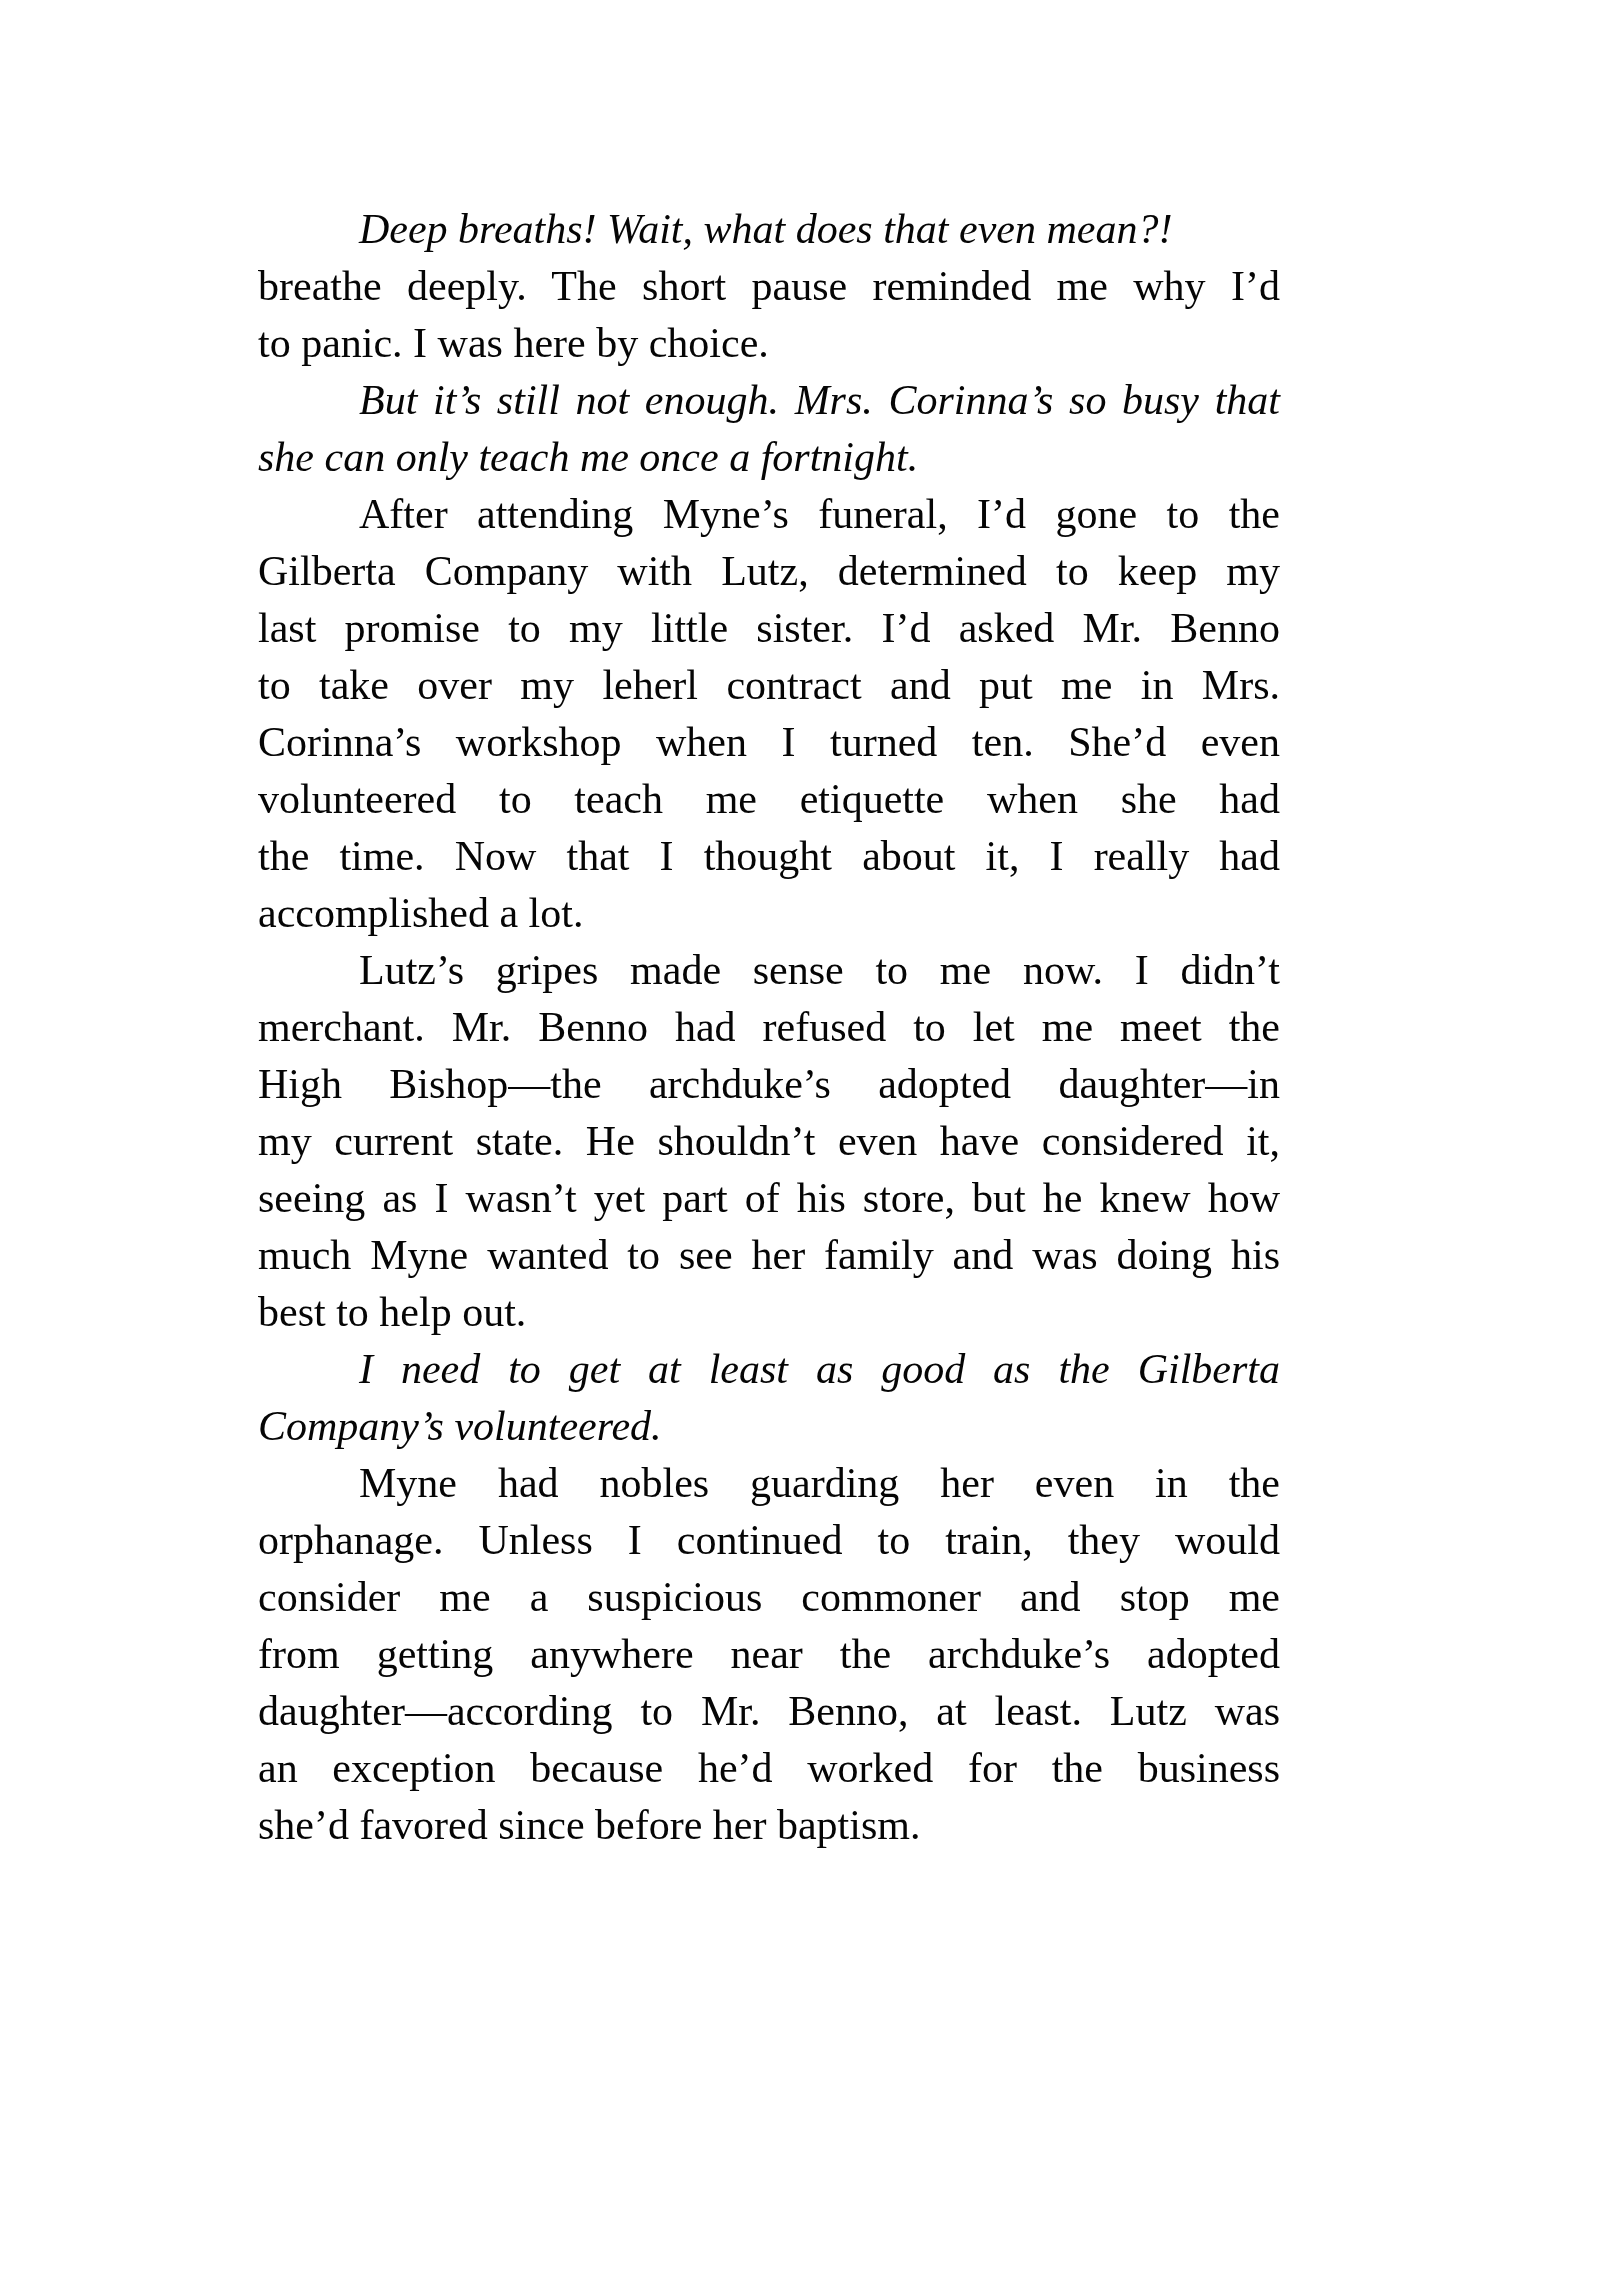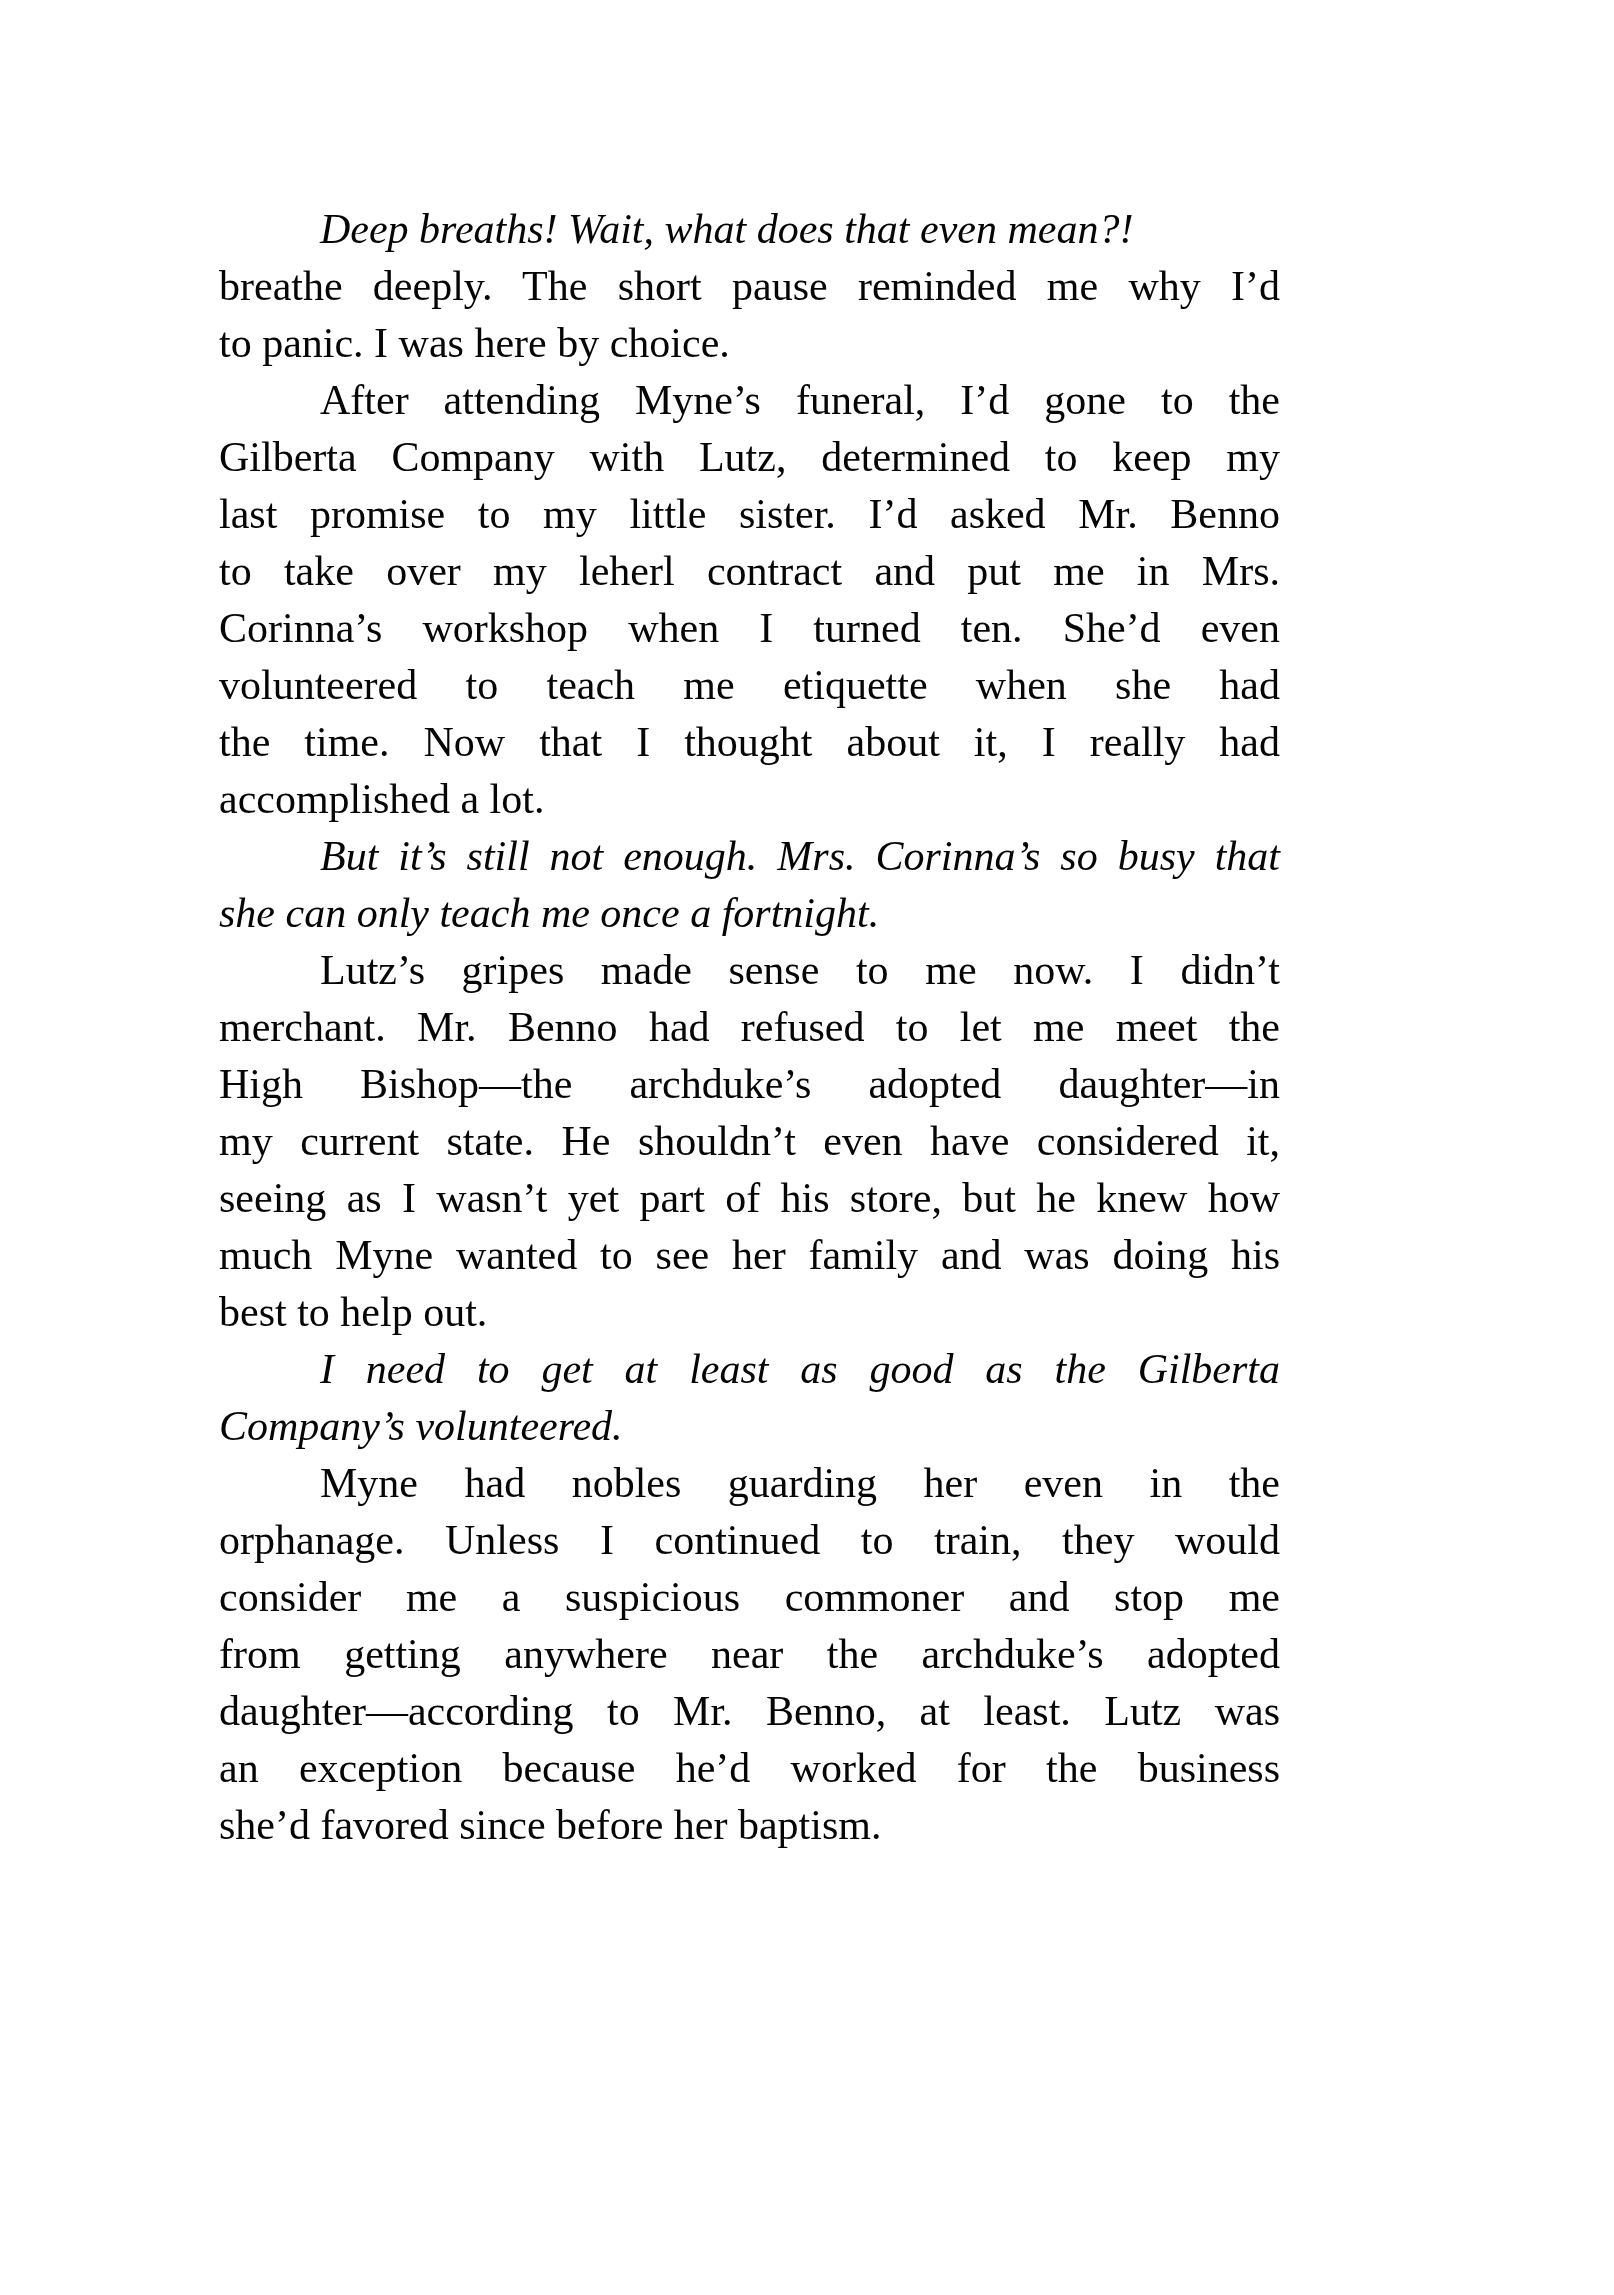--- a/index.html
+++ b/index.html
@@ -28,20 +28,21 @@
     margin: 0;
     padding: 0;
   }
   .para.italic .line {
     font-style: italic;
   }
   .line {
     display: block;
     text-align: justify;
     text-align-last: justify;
+    margin-left: 39px;
     -moz-text-align-last: justify;
   }
   .line.para-first {
     text-indent: 101px;
   }
   .line.para-last {
     text-align-last: left;
     -moz-text-align-last: left;
   }
 </style>
@@ -50,33 +51,33 @@
 
 <div class="page" style="background: rgb(255, 255, 255);">
   <div class="text-block" style="color: rgb(5, 5, 5);">
       <p class="para italic">
         <span class="line para-first para-last">Deep breaths! Wait, what does that even mean?!</span>
       </p>
       <p class="para normal">
         <span class="line">breathe deeply. The short pause reminded me why I’d</span>
         <span class="line para-last">to panic. I was here by choice.</span>
       </p>
+      <p class="para italic">
+        <span class="line para-first">But it’s still not enough. Mrs. Corinna’s so busy that</span>
+        <span class="line para-last">she can only teach me once a fortnight.</span>
+      </p>
       <p class="para normal">
         <span class="line para-first">After attending Myne’s funeral, I’d gone to the</span>
         <span class="line">Gilberta Company with Lutz, determined to keep my</span>
         <span class="line">last promise to my little sister. I’d asked Mr. Benno</span>
         <span class="line">to take over my leherl contract and put me in Mrs.</span>
         <span class="line">Corinna’s workshop when I turned ten. She’d even</span>
         <span class="line">volunteered to teach me etiquette when she had</span>
         <span class="line">the time. Now that I thought about it, I really had</span>
         <span class="line para-last">accomplished a lot.</span>
-      </p>
-      <p class="para italic">
-        <span class="line para-first">But it’s still not enough. Mrs. Corinna’s so busy that</span>
-        <span class="line para-last">she can only teach me once a fortnight.</span>
       </p>
       <p class="para normal">
         <span class="line para-first">Lutz’s gripes made sense to me now. I didn’t</span>
         <span class="line">merchant. Mr. Benno had refused to let me meet the</span>
         <span class="line">High Bishop—the archduke’s adopted daughter—in</span>
         <span class="line">my current state. He shouldn’t even have considered it,</span>
         <span class="line">seeing as I wasn’t yet part of his store, but he knew how</span>
         <span class="line">much Myne wanted to see her family and was doing his</span>
         <span class="line para-last">best to help out.</span>
       </p>

